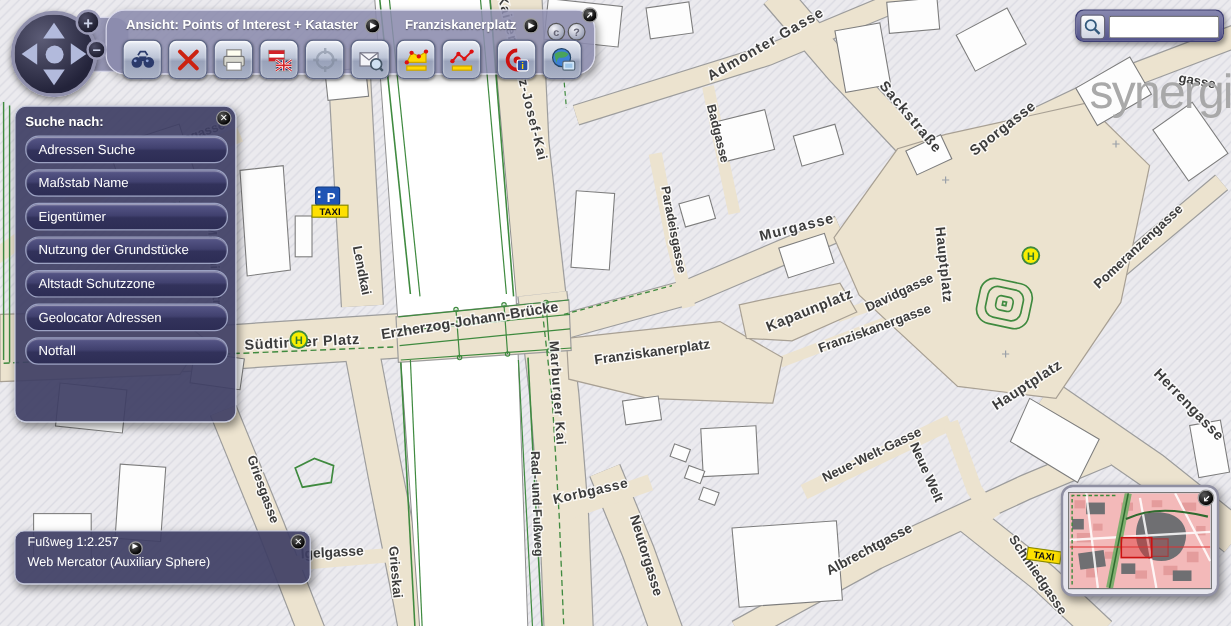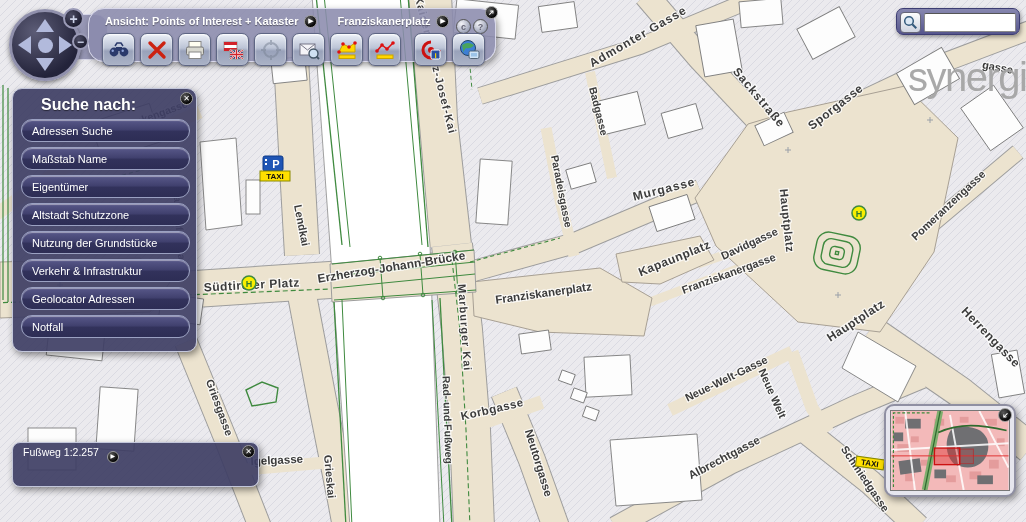--- a/index.html
+++ b/index.html
@@ -58,21 +58,21 @@
   #compass-center{position:absolute;left:50%;top:50%;width:15px;height:15px;margin:-7.5px;
      border-radius:50%;background:#b2badc;cursor:pointer;}
   .zoombtn{position:absolute;border-radius:50%;cursor:pointer;color:#ccd2e8;font-weight:bold;
      background:radial-gradient(circle at 35% 30%,#4c4c64,#1c1c2e 75%);
      border:2px solid #9a9ab6;display:flex;align-items:center;justify-content:center;z-index:8;}
   #zoom-in{left:63px;top:8px;width:21px;height:21px;font-size:14px;}
   #zoom-out{left:72px;top:33px;width:17px;height:17px;font-size:12px;}
 
   
   #search-panel{left:12px;top:88px;width:185px;height:264px;}
-  #search-panel .hd{padding:7px 28px 5px;font-size:16px;font-weight:bold;
+  #search-panel .hd{padding:7px 8px 5px;font-size:11px;font-weight:bold;
      text-shadow:0 1px 1px rgba(0,0,0,.5);}
   .btn-search{display:block;width:169px;height:23px;margin:0 0 5px 8px;
      border-radius:11px;border:1px solid #9ba1c2;cursor:pointer;text-align:left;
      padding:0 0 0 10px;color:#fff;font-size:11px;font-weight:normal;
      font-family:"Liberation Sans",sans-serif;
      background:linear-gradient(180deg,#585889 0%,#41416f 45%,#32325b 55%,#2d2d55 100%);
      box-shadow:inset 0 1px 1px rgba(255,255,255,.45);}
 
   
   #status-panel{left:12px;top:442px;width:247px;height:45px;padding:3px 10px;
@@ -423,34 +423,34 @@
   </div>
   <div class="zoombtn" id="zoom-in">+</div>
   <div class="zoombtn" id="zoom-out">−</div>
 
   <div class="navy-panel" id="search-panel">
     <span class="blackbtn" style="width:13px;height:13px;right:3px;top:3px;font-size:8px;">✕</span>
     <div class="hd">Suche nach:</div>
     <button class="btn-search">Adressen Suche</button>
     <button class="btn-search">Maßstab Name</button>
     <button class="btn-search">Eigentümer</button>
+    <button class="btn-search">Nutzung der Grundstücke</button>
     <button class="btn-search">Altstadt Schutzzone</button>
-    <button class="btn-search">Nutzung der Grundstücke</button>
-    <button class="btn-search">Verkehr &amp; Infrastruktur</button>
     <button class="btn-search">Geolocator Adressen</button>
     <button class="btn-search">Notfall</button>
   </div>
 
   <div class="navy-panel" id="status-panel">
     <span class="blackbtn" style="width:13px;height:13px;right:3px;top:2px;font-size:8px;">✕</span>
     <div>
       <span>Fußweg 1:2.257</span>
       <span class="blackbtn" style="position:relative;display:inline-flex;width:12px;height:12px;
             font-size:6px;vertical-align:-2px;margin-left:5px;">▶</span>
     </div>
+    <div>Web Mercator (Auxiliary Sphere)</div>
   </div>
 
   <div id="search-bar">
     <span id="mag-btn">
       <svg width="15" height="15" viewBox="0 0 15 15">
         <circle cx="6" cy="6" r="4.3" fill="#dce8f4" stroke="#345a7c" stroke-width="1.5"></circle>
         <path d="M9.3,9.3 L13.3,13.3" stroke="#345a7c" stroke-width="2"></path>
       </svg>
     </span>
     <input class="search-input" value="" style="">

